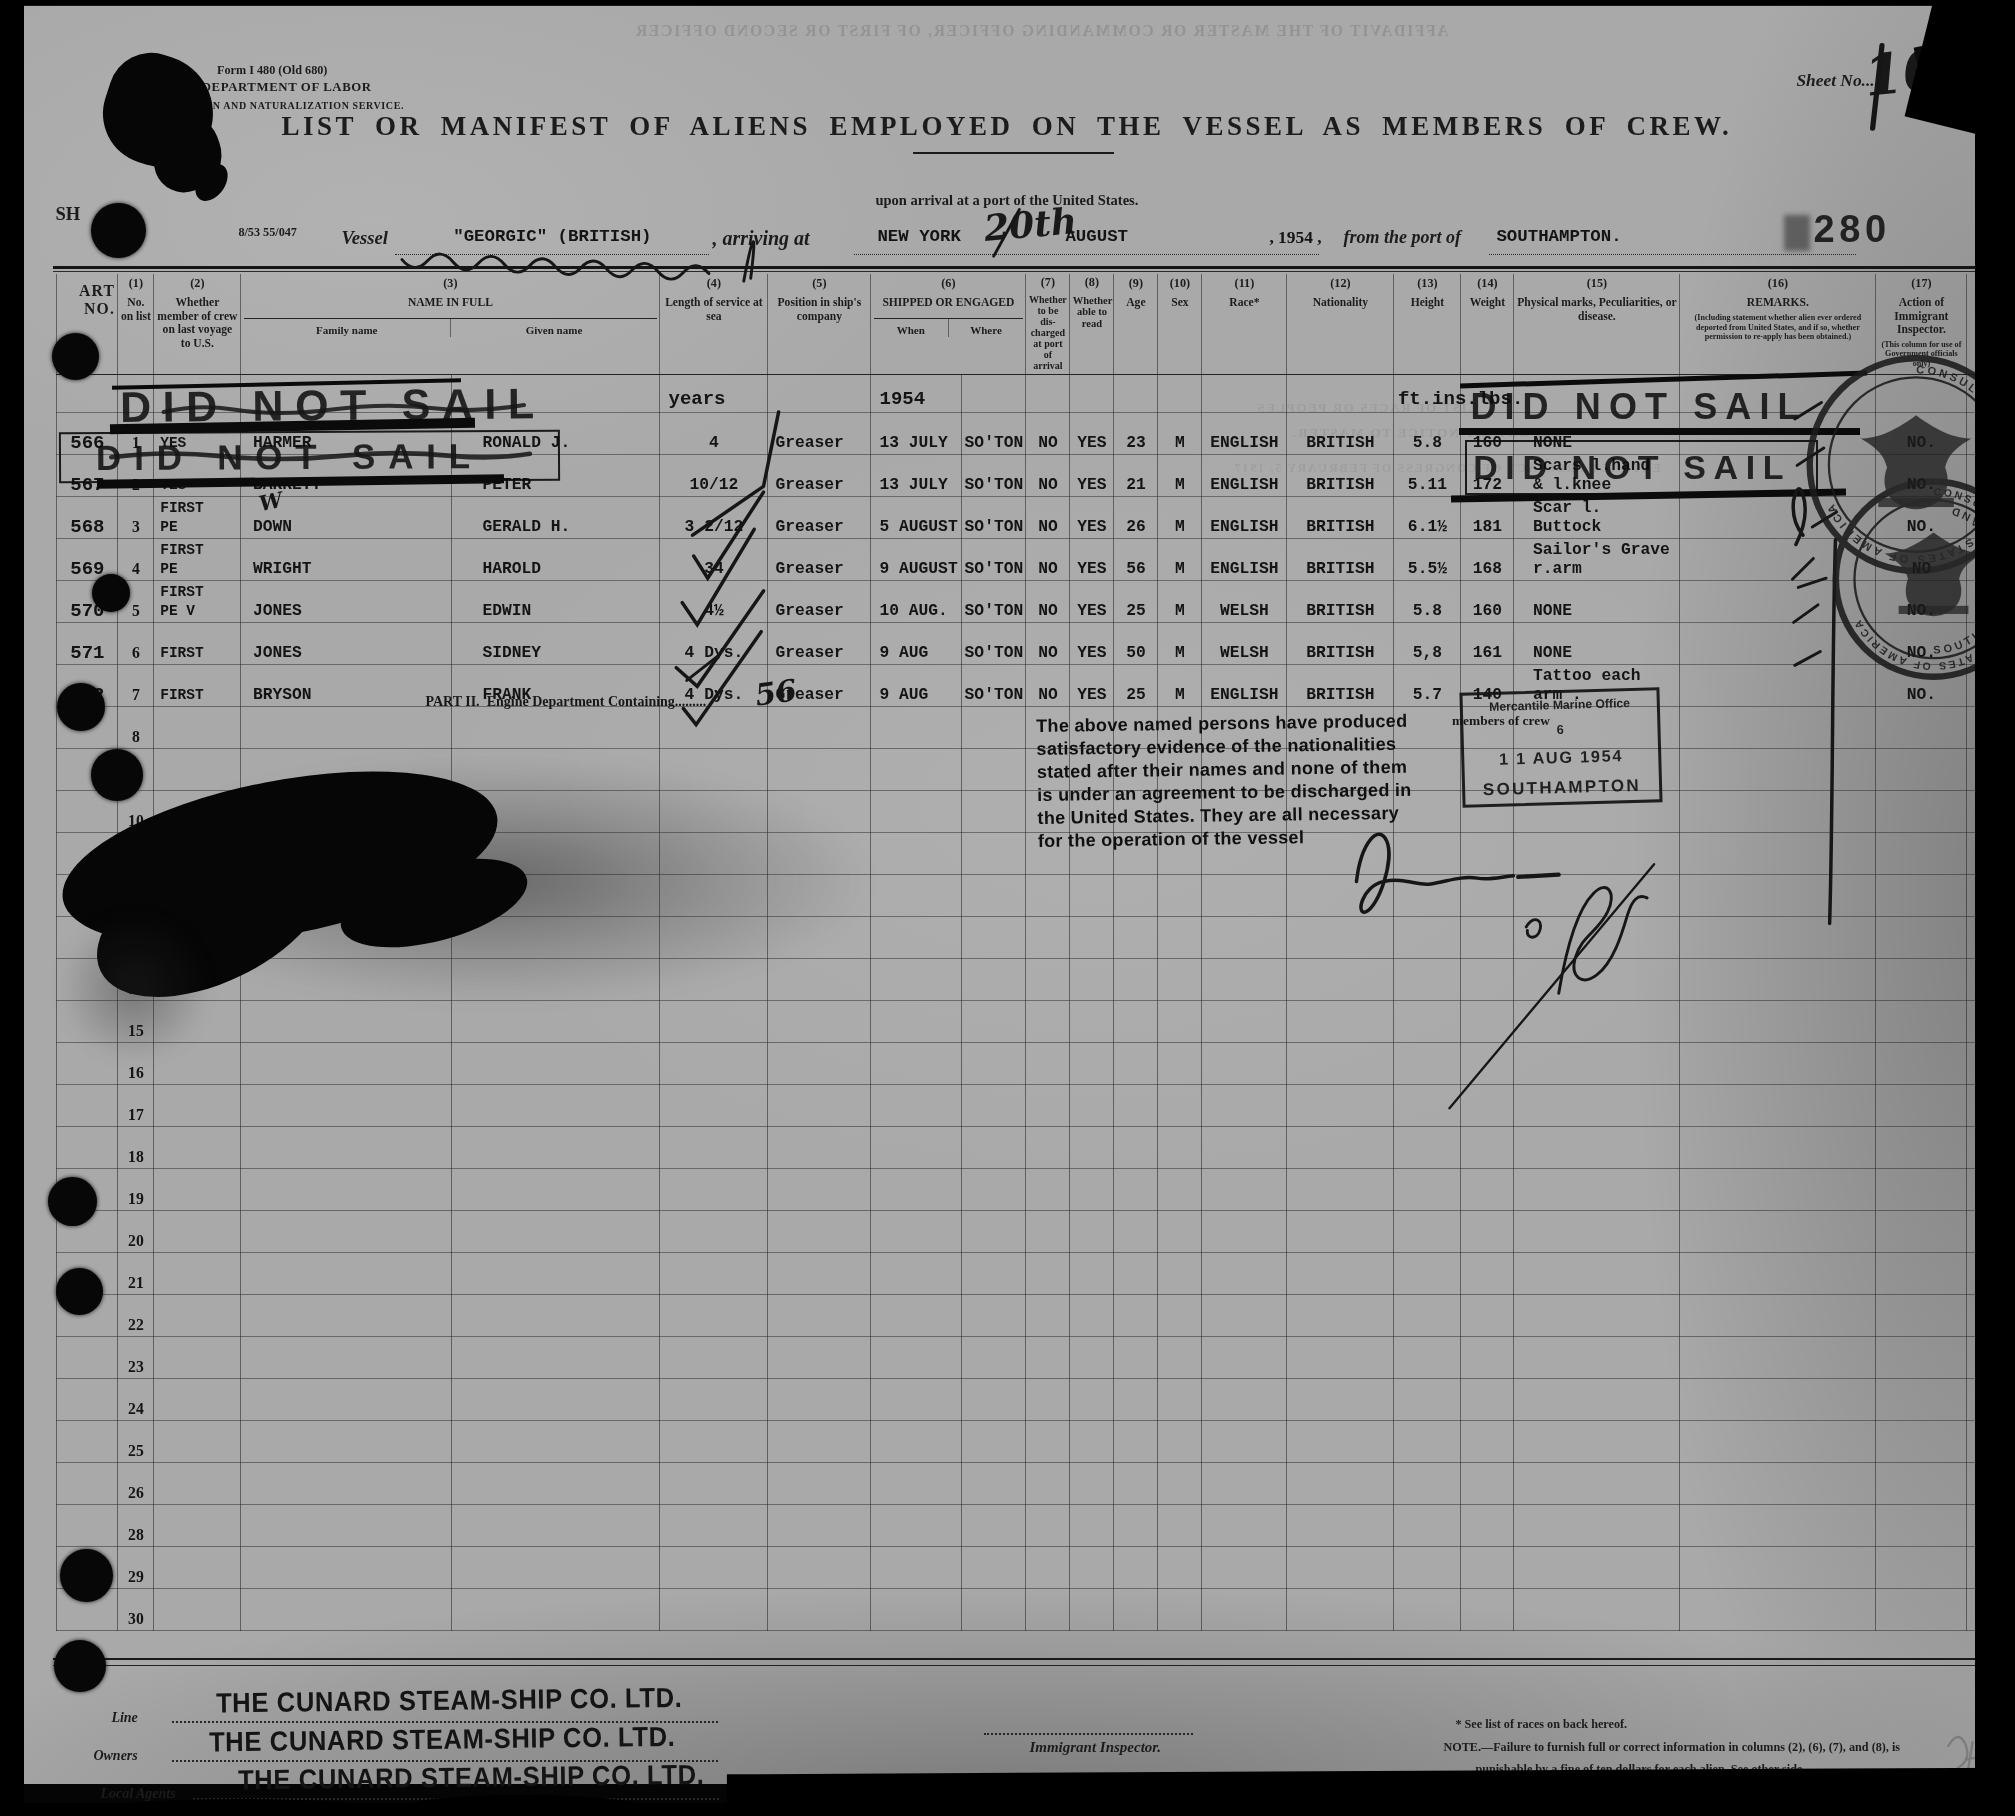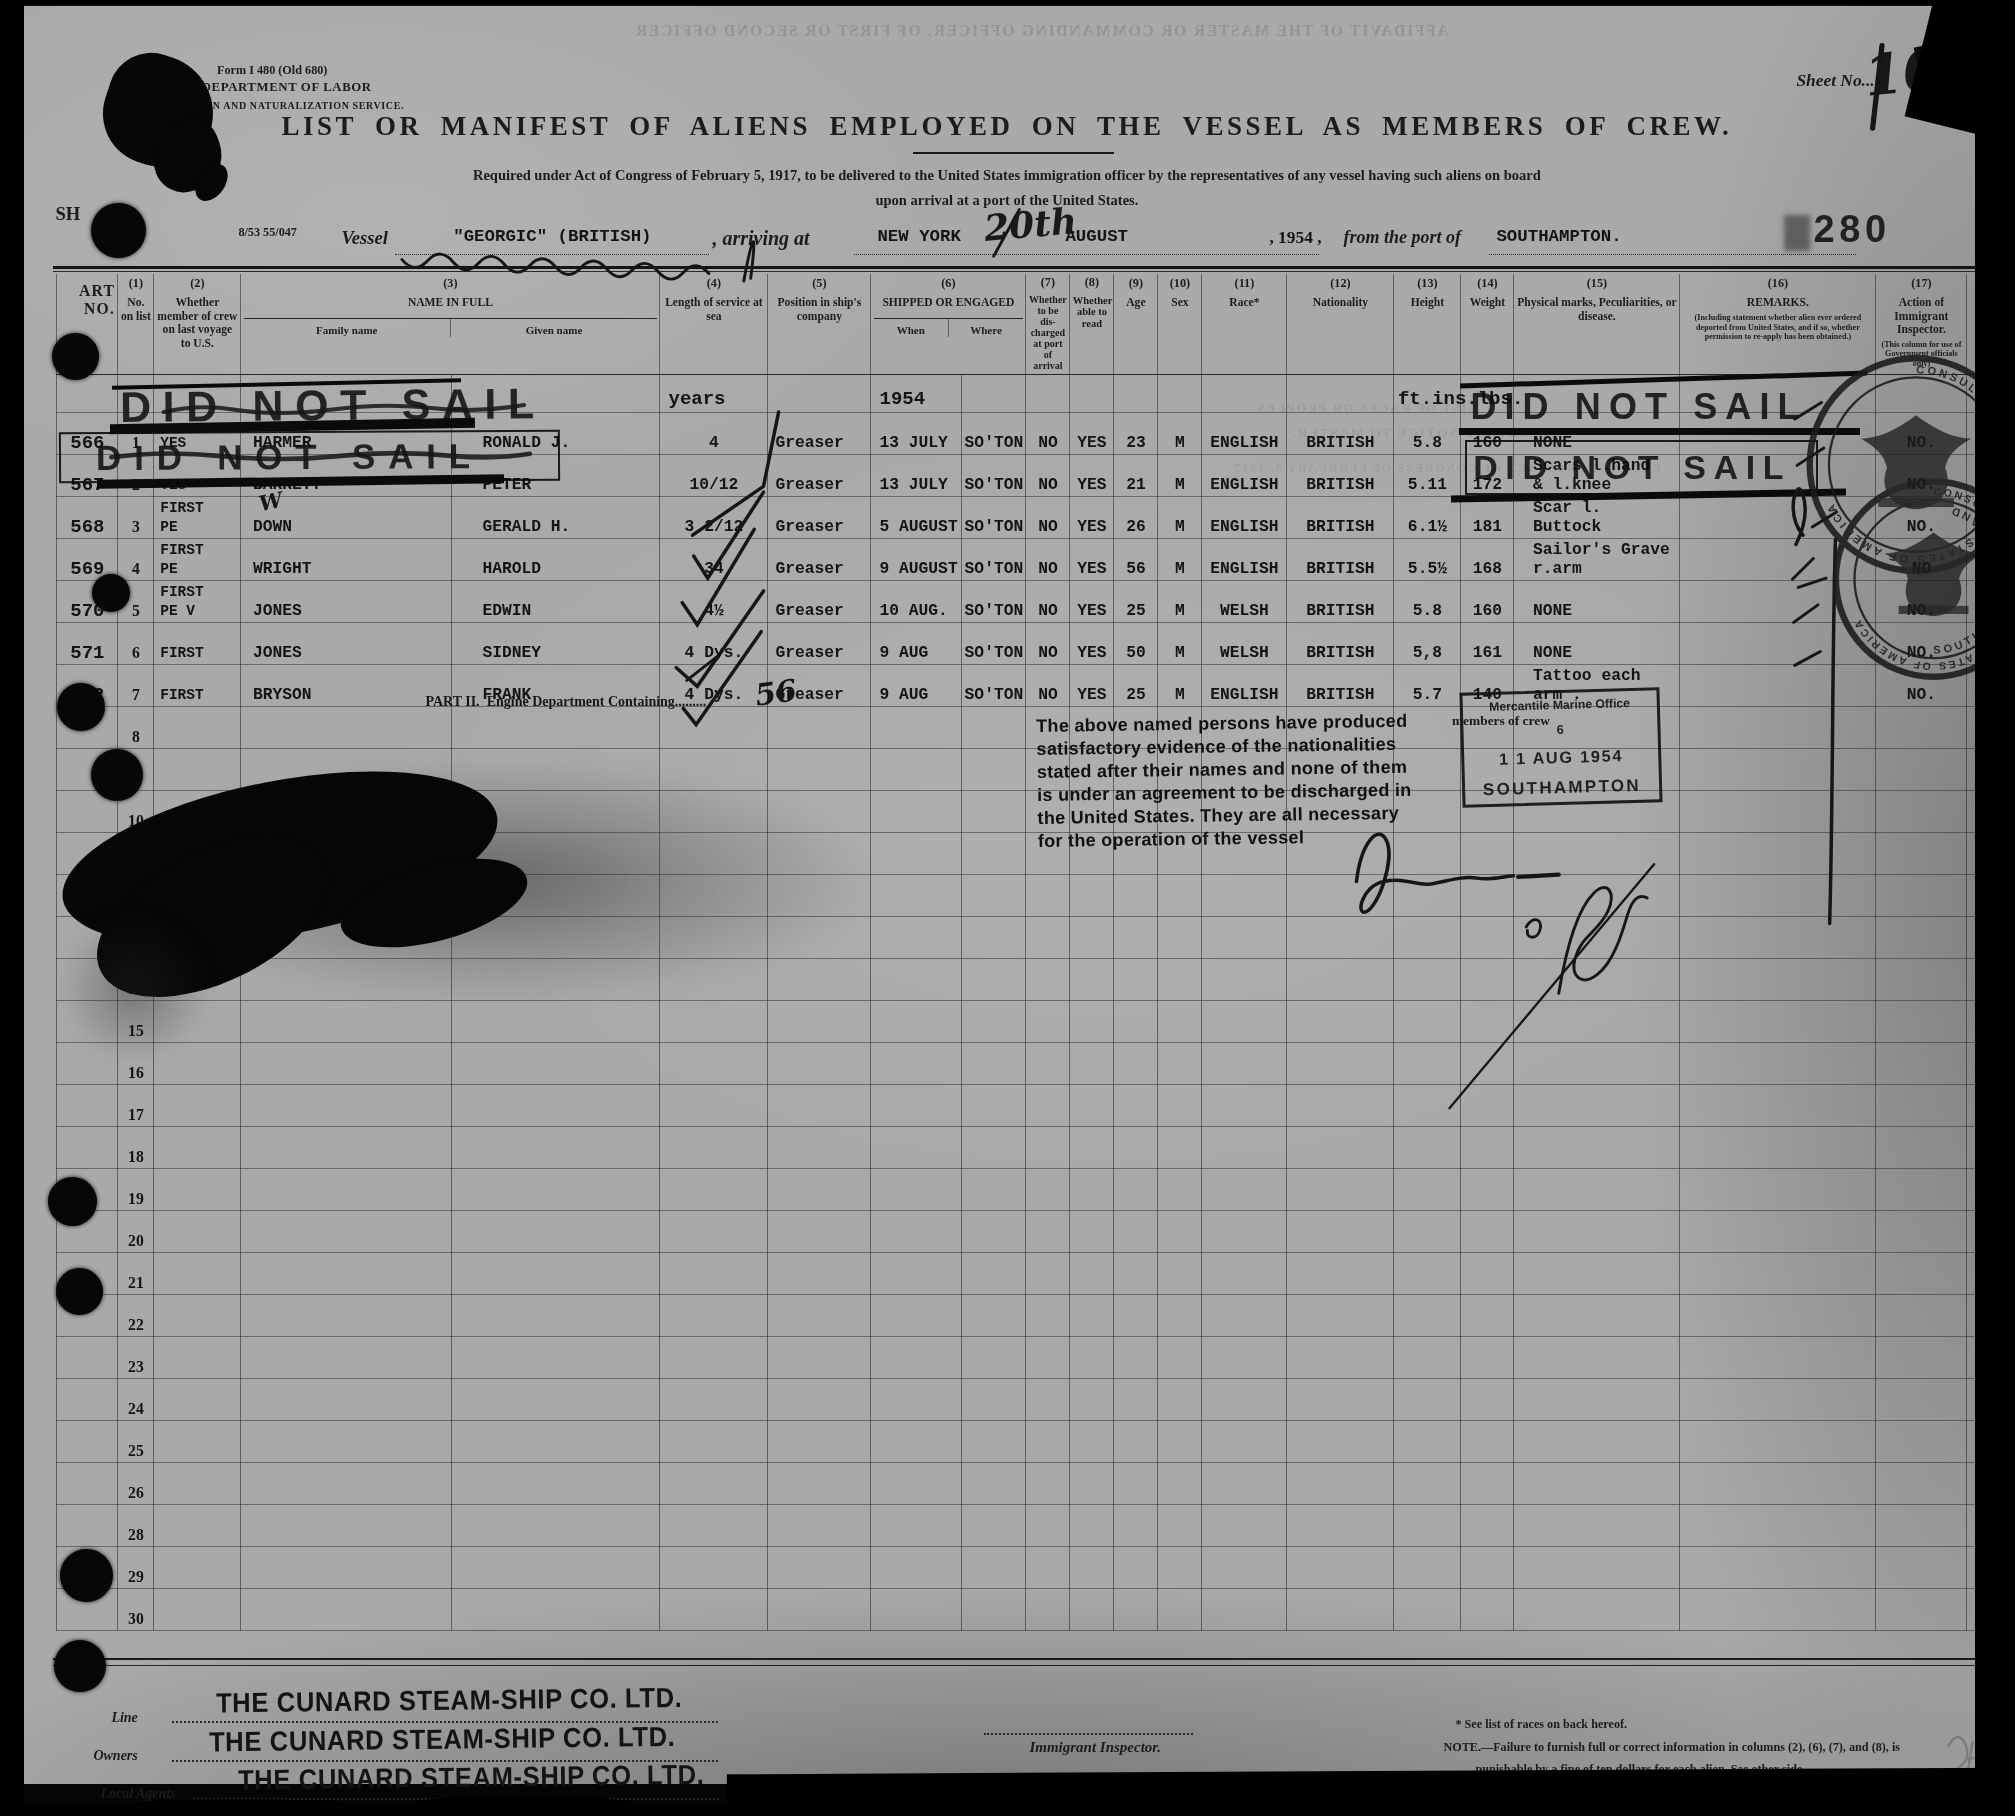--- a/index.html
+++ b/index.html
@@ -124,21 +124,20 @@
   <div class="abs" style="left:31px;top:198px;font-size:18.6px;font-weight:bold;">SH</div>
   <div class="abs" style="left:214px;top:220px;font-size:12.2px;font-weight:bold;">8/53 55/047</div>
 
   <div class="abs sheetlabel ital">Sheet No......</div>
   <div class="abs sheetnum">10</div>
   <div class="abs sheetwedge"></div>
   <div class="abs" style="left:1892px;top:63px;width:70px;border-bottom:2.3px dotted #222;"></div>
 
   <div class="abs title">LIST OR MANIFEST OF ALIENS EMPLOYED ON THE VESSEL AS MEMBERS OF CREW.</div>
   <div class="abs titlerule"></div>
-  <div class="abs sub" style="top:162px;">Required under Act of Congress of February 5, 1917, to be delivered to the United States immigration officer by the representatives of any vessel having such aliens on board</div>
   <div class="abs sub" style="top:187px;">upon arrival at a port of the United States.</div>
 
   <div class="abs vline ital" style="left:317px;font-size:18.6px;">Vessel</div>
   <div class="abs vline mono dotted" style="left:371px;width:314px;text-align:center;">"GEORGIC"   (BRITISH)</div>
   <div class="abs vline ital" style="left:688px;font-size:20px;">, arriving at</div>
   <div class="abs vline mono dotted" style="left:830px;width:442px;text-align:left;padding-left:23px;">NEW YORK</div>
   <div class="abs handdate">20th</div>
   <div class="abs vline mono" style="left:1041px;">AUGUST</div>
   <div class="abs vline mono" style="left:1245px;font-family:'Liberation Serif',serif;font-weight:bold;">, 1954 ,</div>
   <div class="abs vline ital" style="left:1319px;font-size:18px;">from the port of</div>

